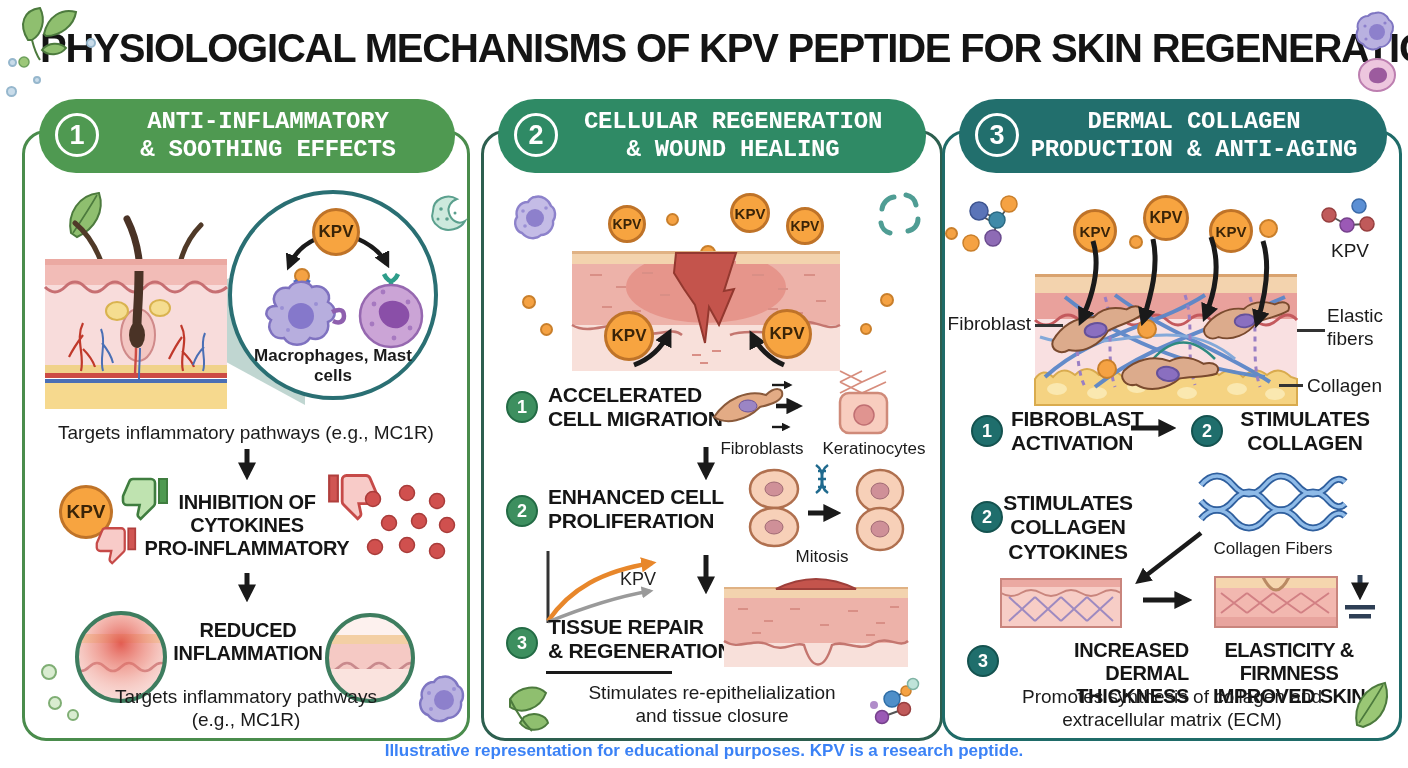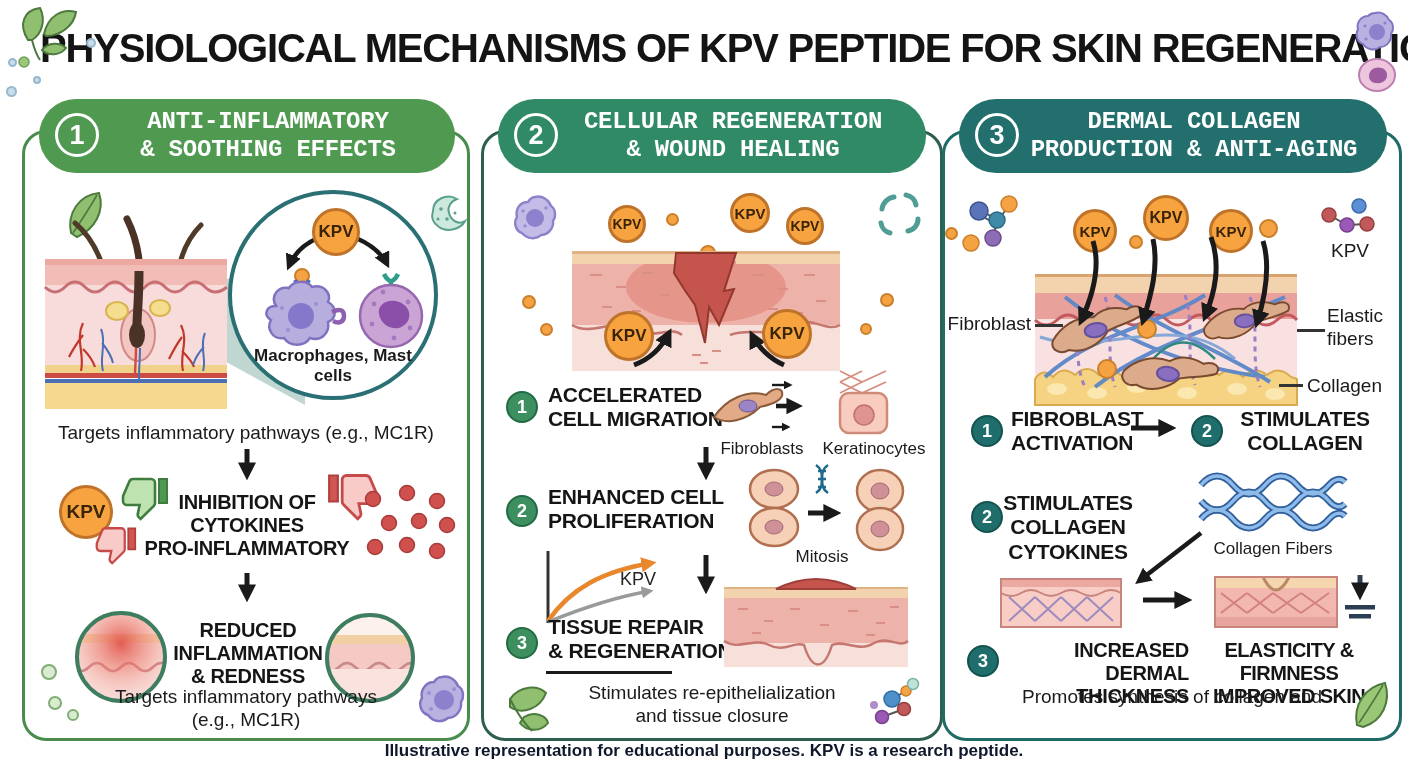--- a/index.html
+++ b/index.html
@@ -226,21 +226,20 @@
         <rect y="34" width="96" height="62" fill="#f8dad6"></rect>
         <path d="M0,58 Q8,66 16,58 T32,58 T48,58 T64,58 T80,58 T96,58" stroke="#c97b7e" fill="none" stroke-width="2.5"></path>
         <rect width="96" height="96" fill="url(#gr1)"></rect>
       </g>
       <circle cx="48" cy="48" r="44" fill="none" stroke="#3e7d5f" stroke-width="4"></circle>
     </svg>
 
     <div class="step ctext" style="left:128px;width:190px;top:486px;text-align:center">
       <div>REDUCED</div>
       <div>INFLAMMATION</div>
-      <div>&amp; REDNESS</div>
     </div>
 
     <svg class="abs" style="left:298px;top:478px" width="94" height="94">
       <defs>
           <clipPath id="cl2">
             <circle cx="47" cy="47" r="43"></circle>
           </clipPath>
         </defs>
       <g clip-path="url(#cl2)">
         <rect width="94" height="94" fill="#fdf1ee"></rect>
@@ -610,22 +609,23 @@
       <div>INCREASED DERMAL</div>
       <div>THICKNESS</div>
     </div>
     <div class="step ctext" style="left:236px;width:216px;top:506px;text-align:center;letter-spacing:-0.6px">
       <div>ELASTICITY &amp; FIRMNESS</div>
       <div>IMPROVED SKIN</div>
     </div>
 
     <div class="cap" style="left:0;right:0;top:552px">
       <div>Promotes synthesis of collagen and</div>
+      <div>extracellular matrix (ECM)</div>
     </div>
 
     <svg class="abs" style="left:406px;top:546px" width="42" height="52">
       <path d="M6,46 C2,26 14,8 34,4 C40,22 32,42 12,48 Z" fill="#9ac775" stroke="#4c7a3d" stroke-width="2"></path>
       <path d="M32,6 C24,20 16,32 8,44" fill="none" stroke="#4c7a3d" stroke-width="1.6"></path>
     </svg>
   </div>
 
-  <div class="abs" style="left:0;right:0;top:741px;text-align:center;font-size:17px;font-weight:bold;color:#0f172a">Illustrative representation for educational purposes. KPV is a research peptide.</div>
+  <div class="abs" style="left:0;right:0;top:741px;text-align:center;font-size:17px;font-weight:bold;color:#3b82f6">Illustrative representation for educational purposes. KPV is a research peptide.</div>
 </div>
 
 </body></html>

